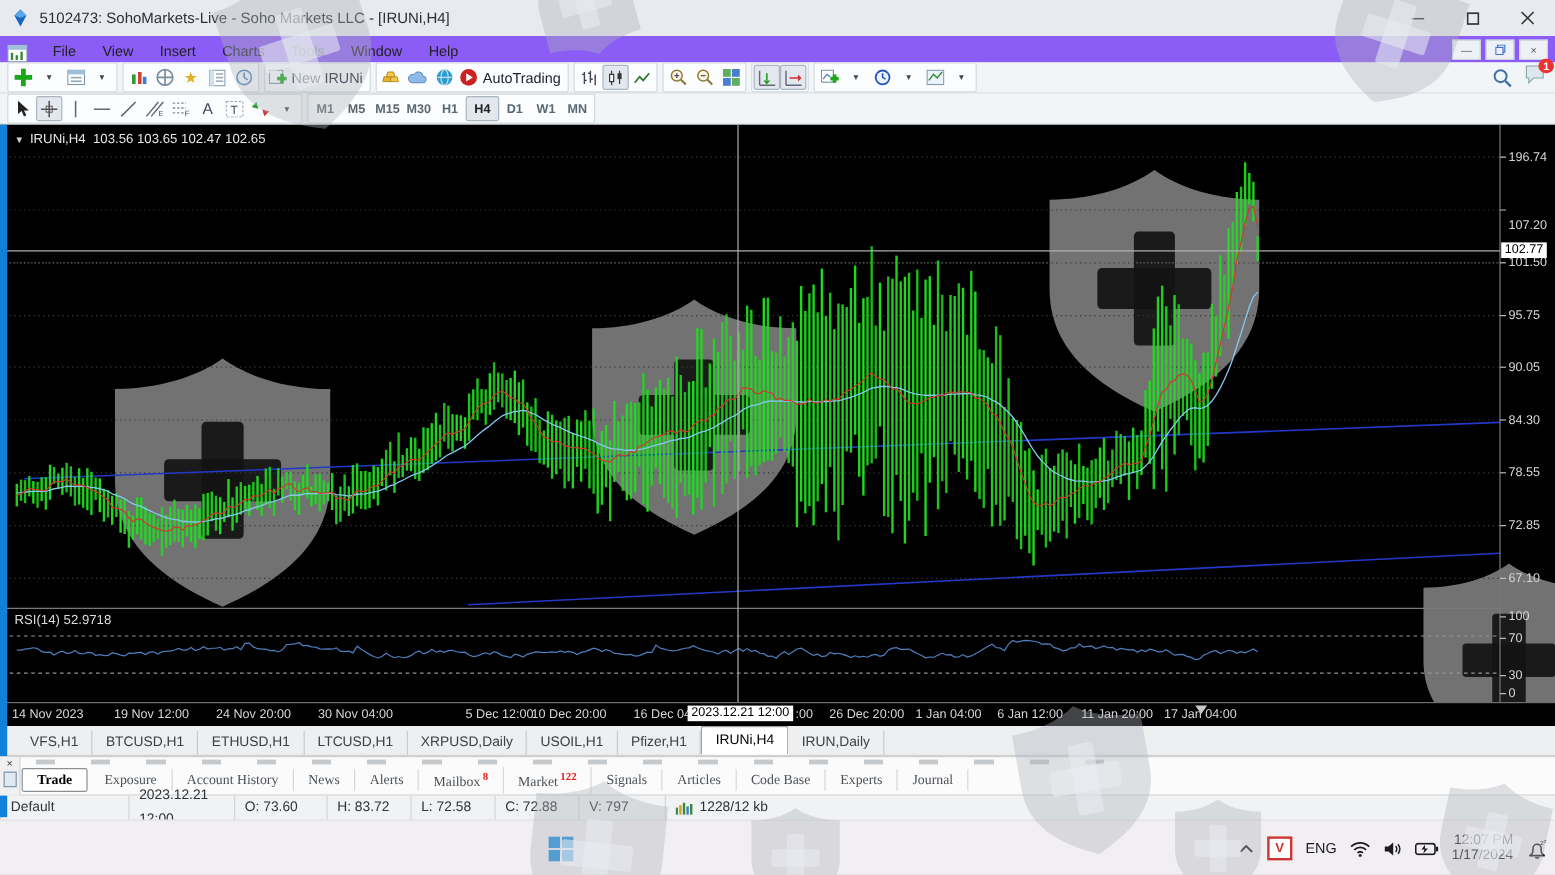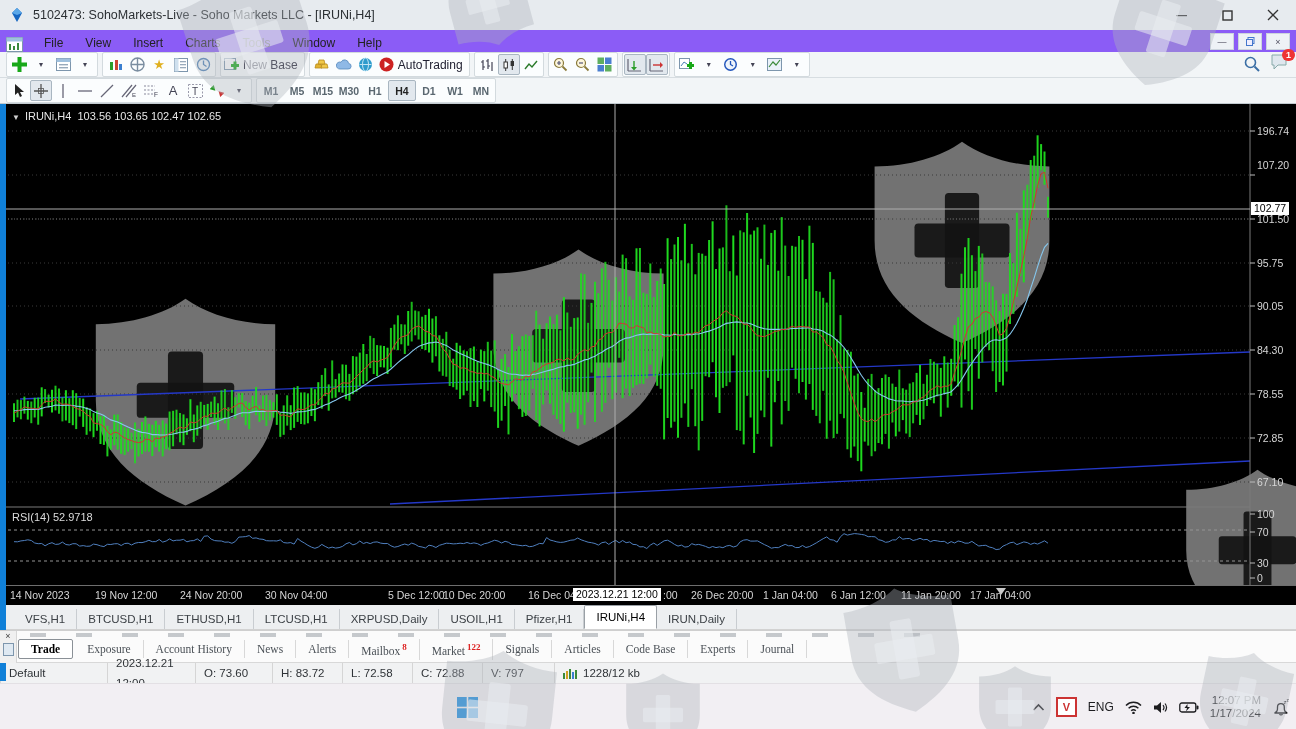--- a/index.html
+++ b/index.html
@@ -203,21 +203,21 @@
           </svg>
         </div>
     </div>
     <div class="tgroup">
       <div class="tbtn">
         <svg width="15" height="14" viewBox="0 0 15 14">
             <rect x="0.5" y="0.5" width="11" height="11" fill="#fff" stroke="#7d96ad"></rect>
             <rect x="7" y="6" width="8" height="3" fill="#18a818"></rect>
             <rect x="9.5" y="3.5" width="3" height="8" fill="#18a818"></rect>
           </svg>
-        <span class="lbl">New Base</span>
+        <span class="lbl">New IRUNi</span>
       </div>
     </div>
     <div class="tgroup">
       <div class="tbtn">
           <svg width="16" height="12" viewBox="0 0 16 12">
             <polygon points="2,5 7,5 8,9 1,9" fill="#e3b432" stroke="#b88a1c" stroke-width="0.8"></polygon>
             <polygon points="8,5 13,5 14,9 7,9" fill="#f0c84a" stroke="#b88a1c" stroke-width="0.8"></polygon>
             <polygon points="5,1 10,1 11,5 4,5" fill="#f0c84a" stroke="#b88a1c" stroke-width="0.8"></polygon>
           </svg>
         </div>
@@ -767,21 +767,21 @@
         <line x1="8" y1="426" x2="1250" y2="426" stroke="#949494" stroke-width="1" stroke-dasharray="3 3"></line>
         <line x1="8" y1="457" x2="1250" y2="457" stroke="#949494" stroke-width="1" stroke-dasharray="3 3"></line>
         <polyline points="14.0,437.7 17.5,437.8 20.9,436.9 24.4,436.5 27.8,435.8 31.3,436.5 34.7,439.0 38.2,439.7 41.7,439.5 45.1,441.8 48.6,439.8 52.0,438.7 55.5,440.4 59.0,440.1 62.4,438.1 65.9,440.5 69.3,441.0 72.8,439.7 76.2,439.8 79.7,442.1 83.2,441.6 86.6,442.3 90.1,442.1 93.5,440.1 97.0,440.7 100.5,441.9 103.9,442.6 107.4,440.3 110.8,440.5 114.3,439.8 117.7,439.7 121.2,441.5 124.7,439.5 128.1,439.2 131.6,441.0 135.0,439.2 138.5,438.5 142.0,438.6 145.4,437.7 148.9,436.3 152.3,437.7 155.8,437.6 159.2,435.5 162.7,438.1 166.2,437.0 169.6,434.9 173.1,436.9 176.5,436.2 180.0,436.2 183.5,435.4 186.9,437.8 190.4,436.8 193.8,436.6 197.3,434.9 200.7,437.4 204.2,432.2 207.7,431.9 211.1,435.1 214.6,436.6 218.0,436.9 221.5,437.0 224.9,438.2 228.4,438.0 231.9,439.3 235.3,437.5 238.8,433.1 242.2,432.9 245.7,432.6 249.2,431.6 252.6,434.3 256.1,433.9 259.5,435.0 263.0,435.3 266.4,436.7 269.9,436.9 273.4,436.8 276.8,437.0 280.3,435.9 283.7,438.6 287.2,439.0 290.7,438.6 294.1,440.1 297.6,434.5 301.0,437.1 304.5,439.1 307.9,441.3 311.4,443.1 314.9,444.3 318.3,443.1 321.8,440.4 325.2,442.4 328.7,444.1 332.2,443.1 335.6,444.1 339.1,443.6 342.5,442.4 346.0,439.8 349.4,438.5 352.9,440.9 356.4,439.7 359.8,437.0 363.3,439.5 366.7,438.4 370.2,439.6 373.7,438.2 377.1,437.9 380.6,439.1 384.0,439.6 387.5,439.5 390.9,441.8 394.4,443.2 397.9,442.5 401.3,441.1 404.8,440.0 408.2,441.2 411.7,439.1 415.2,440.3 418.6,442.4 422.1,443.0 425.5,444.0 429.0,441.2 432.4,441.9 435.9,443.5 439.4,441.3 442.8,440.3 446.3,439.2 449.7,439.4 453.2,439.9 456.6,439.7 460.1,439.2 463.6,439.6 467.0,438.5 470.5,439.6 473.9,438.9 477.4,439.6 480.9,441.4 484.3,439.7 487.8,439.0 491.2,437.6 494.7,436.2 498.1,437.1 501.6,439.0 505.1,437.3 508.5,438.3 512.0,440.5 515.4,440.7 518.9,441.3 522.4,441.8 525.8,441.3 529.3,442.7 532.7,442.3 536.2,440.9 539.6,439.4 543.1,439.8 546.6,433.6 550.0,436.0 553.5,436.9 556.9,437.9 560.4,438.4 563.9,438.1 567.3,437.2 570.8,436.2 574.2,435.9 577.7,434.0 581.1,435.8 584.6,437.0 588.1,438.2 591.5,438.7 595.0,439.5 598.4,441.1 601.9,438.7 605.4,438.0 608.8,440.4 612.3,438.0 615.7,436.4 619.2,438.8 622.6,436.5 626.1,438.7 629.6,438.0 633.0,440.4 636.5,440.7 639.9,442.9 643.4,442.7 646.8,444.5 650.3,441.1 653.8,439.1 657.2,441.4 660.7,439.1 664.1,436.8 667.6,436.2 671.1,438.1 674.5,440.4 678.0,442.1 681.4,441.1 684.9,443.1 688.3,442.6 691.8,439.7 695.3,440.9 698.7,440.4 702.2,441.3 705.6,442.4 709.1,443.9 712.6,442.5 716.0,443.6 719.5,442.9 722.9,443.7 726.4,442.0 729.8,441.4 733.3,443.0 736.8,442.0 740.2,437.8 743.7,436.1 747.1,435.7 750.6,437.1 754.1,437.1 757.5,436.9 761.0,438.8 764.4,440.6 767.9,442.2 771.3,444.2 774.8,443.5 778.3,443.7 781.7,441.9 785.2,440.4 788.6,441.8 792.1,441.6 795.6,443.6 799.0,443.5 802.5,441.5 805.9,443.5 809.4,442.6 812.8,440.8 816.3,438.9 819.8,436.7 823.2,434.7 826.7,432.9 830.1,435.6 833.6,436.1 837.1,438.2 840.5,432.7 844.0,429.7 847.4,431.1 850.9,430.3 854.3,429.6 857.8,429.9 861.3,430.4 864.7,431.0 868.2,432.7 871.6,432.6 875.1,432.8 878.5,435.7 882.0,436.5 885.5,438.3 888.9,437.8 892.4,435.9 895.8,435.9 899.3,432.7 902.8,435.2 906.2,434.6 909.7,434.5 913.1,436.5 916.6,435.6 920.0,434.3 923.5,435.8 927.0,435.4 930.4,437.7 933.9,436.4 937.3,436.9 940.8,437.6 944.3,437.3 947.7,439.5 951.2,437.6 954.6,439.0 958.1,437.0 961.5,437.7 965.0,439.2 968.5,439.1 971.9,437.4 975.4,439.8 978.8,442.0 982.3,441.5 985.8,441.3 989.2,443.0 992.7,443.8 996.1,445.6 999.6,445.1 1003.0,442.1 1006.5,440.6 1010.0,438.8 1013.4,438.2 1016.9,440.6 1020.3,439.3 1023.8,437.9 1027.3,438.6 1030.7,440.4 1034.2,439.0 1037.6,440.1 1041.1,438.5 1044.5,436.8 1048.0,439.2 " fill="none" stroke="#4f7fbe" stroke-width="1"></polyline>
         <line x1="615" y1="0" x2="615" y2="481" stroke="#adadad" stroke-width="1"></line>
         <line x1="0" y1="105" x2="1250" y2="105" stroke="#adadad" stroke-width="1"></line>
       </svg>
     <div class="sym-label"><span class="tri">▼</span><span>IRUNi,H4  103.56 103.65 102.47 102.65</span></div>
     <div class="rsi-label">RSI(14) 52.9718</div>
     <div id="price-axis">
         <div class="ptick" style="top: 21px;">196.74</div>
-        <div class="ptick" style="top: 55px;">107.20</div>
+        <div class="ptick" style="top: 78px;">107.20</div>
         <div class="ptick" style="top: 109px;">101.50</div>
         <div class="ptick" style="top: 153px;">95.75</div>
         <div class="ptick" style="top: 196px;">90.05</div>
         <div class="ptick" style="top: 240px;">84.30</div>
         <div class="ptick" style="top: 284px;">78.55</div>
         <div class="ptick" style="top: 328px;">72.85</div>
         <div class="ptick" style="top: 372px;">67.10</div>
         <div class="ptick" style="top: 404px;">100</div>
         <div class="ptick" style="top: 422px;">70</div>
         <div class="ptick" style="top: 453px;">30</div>

